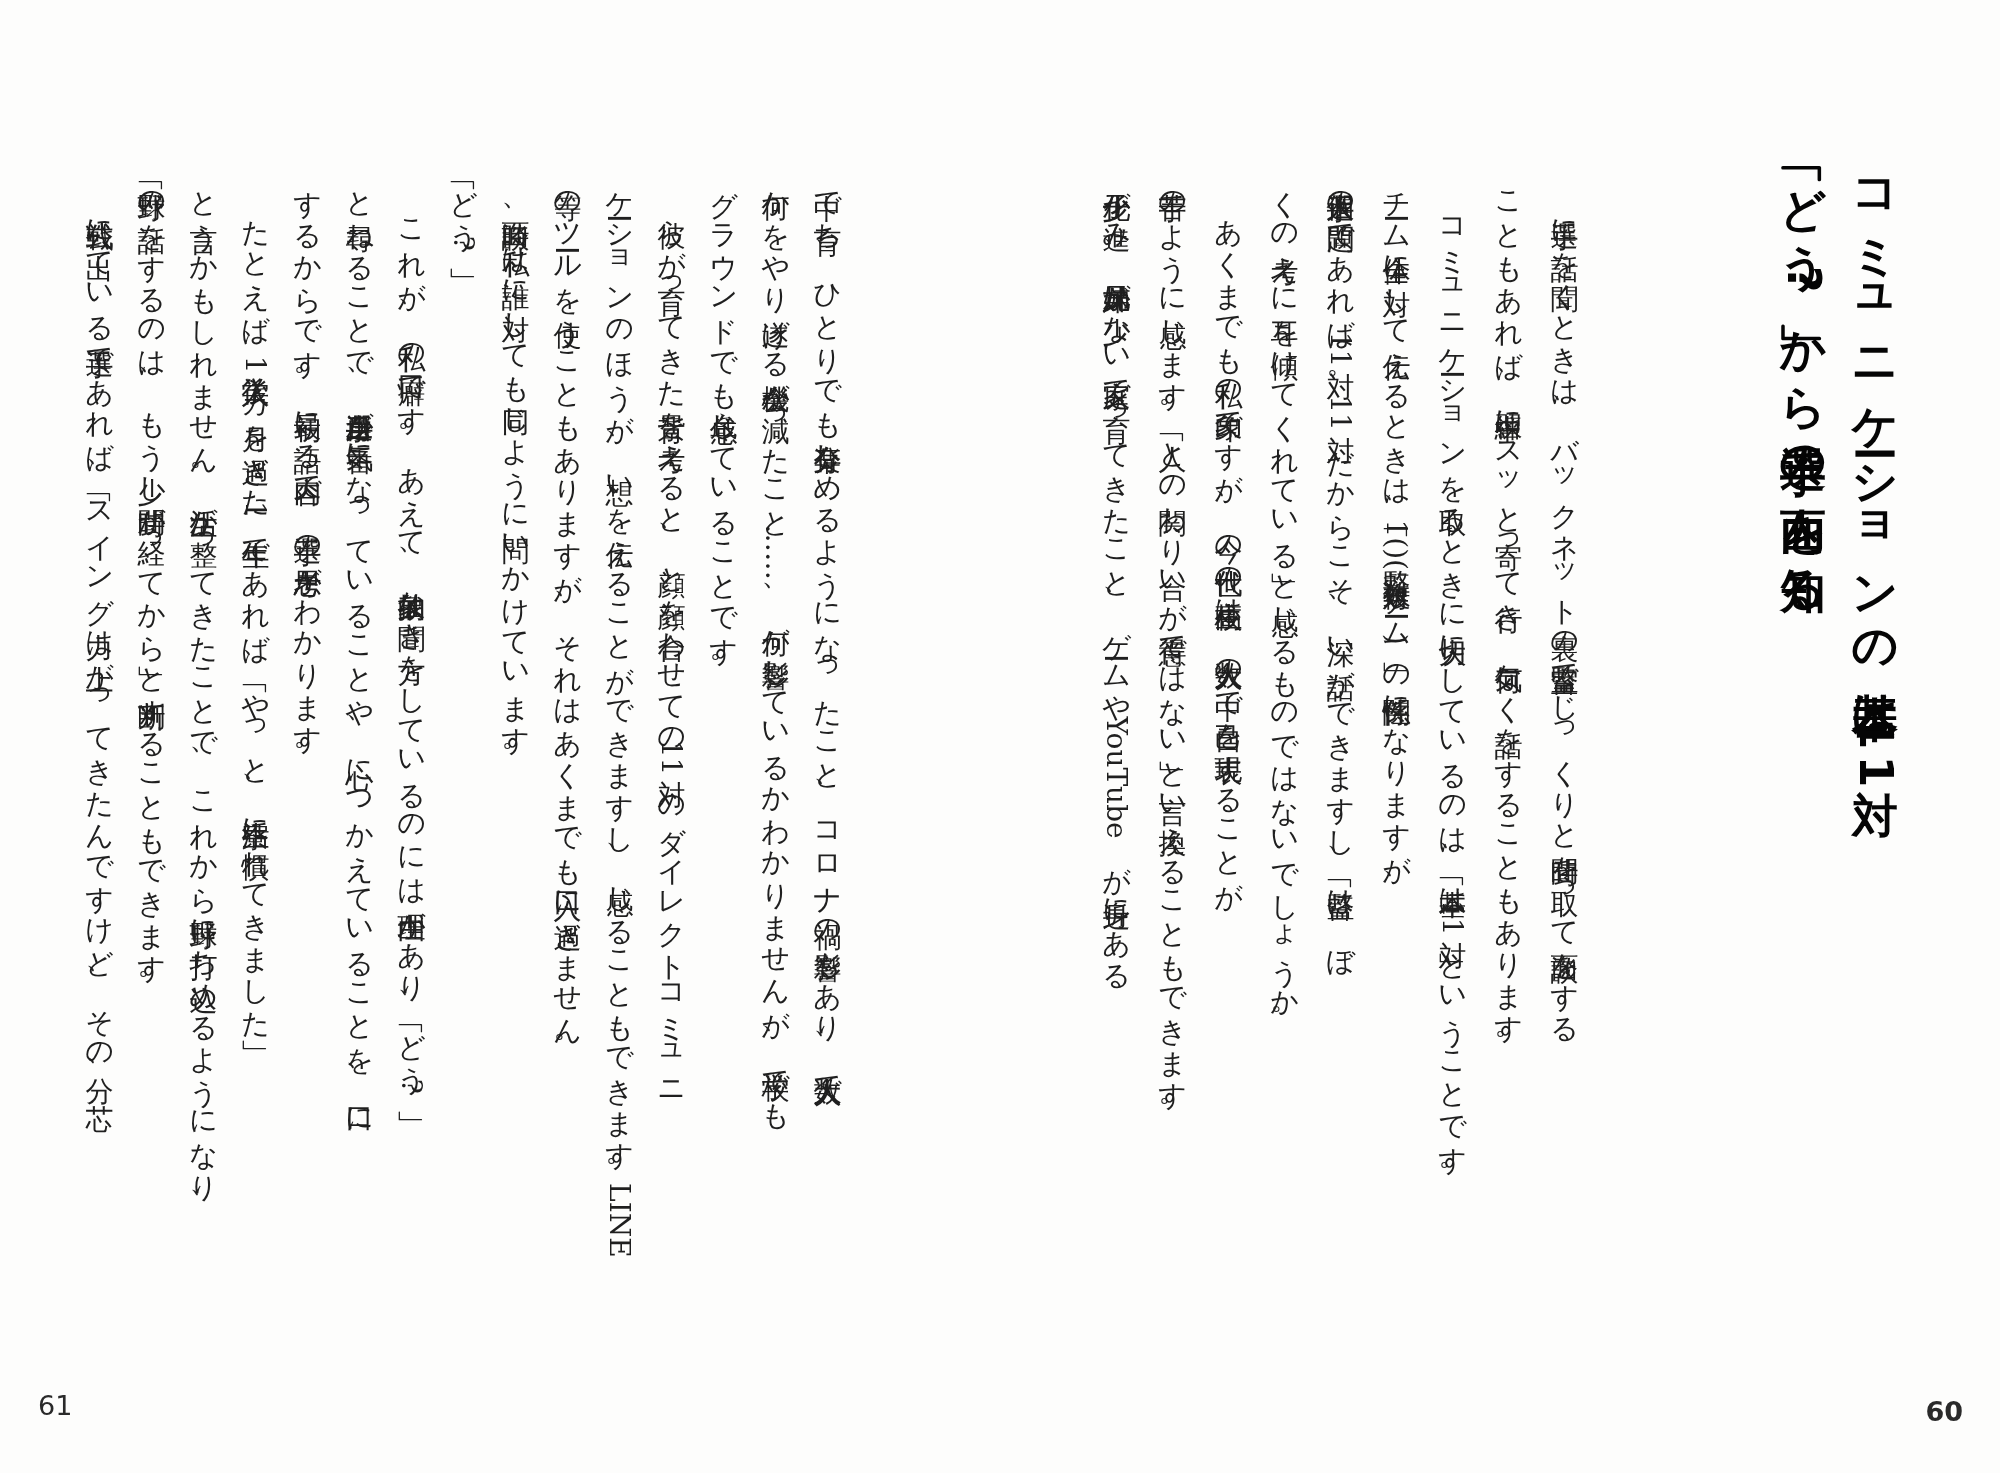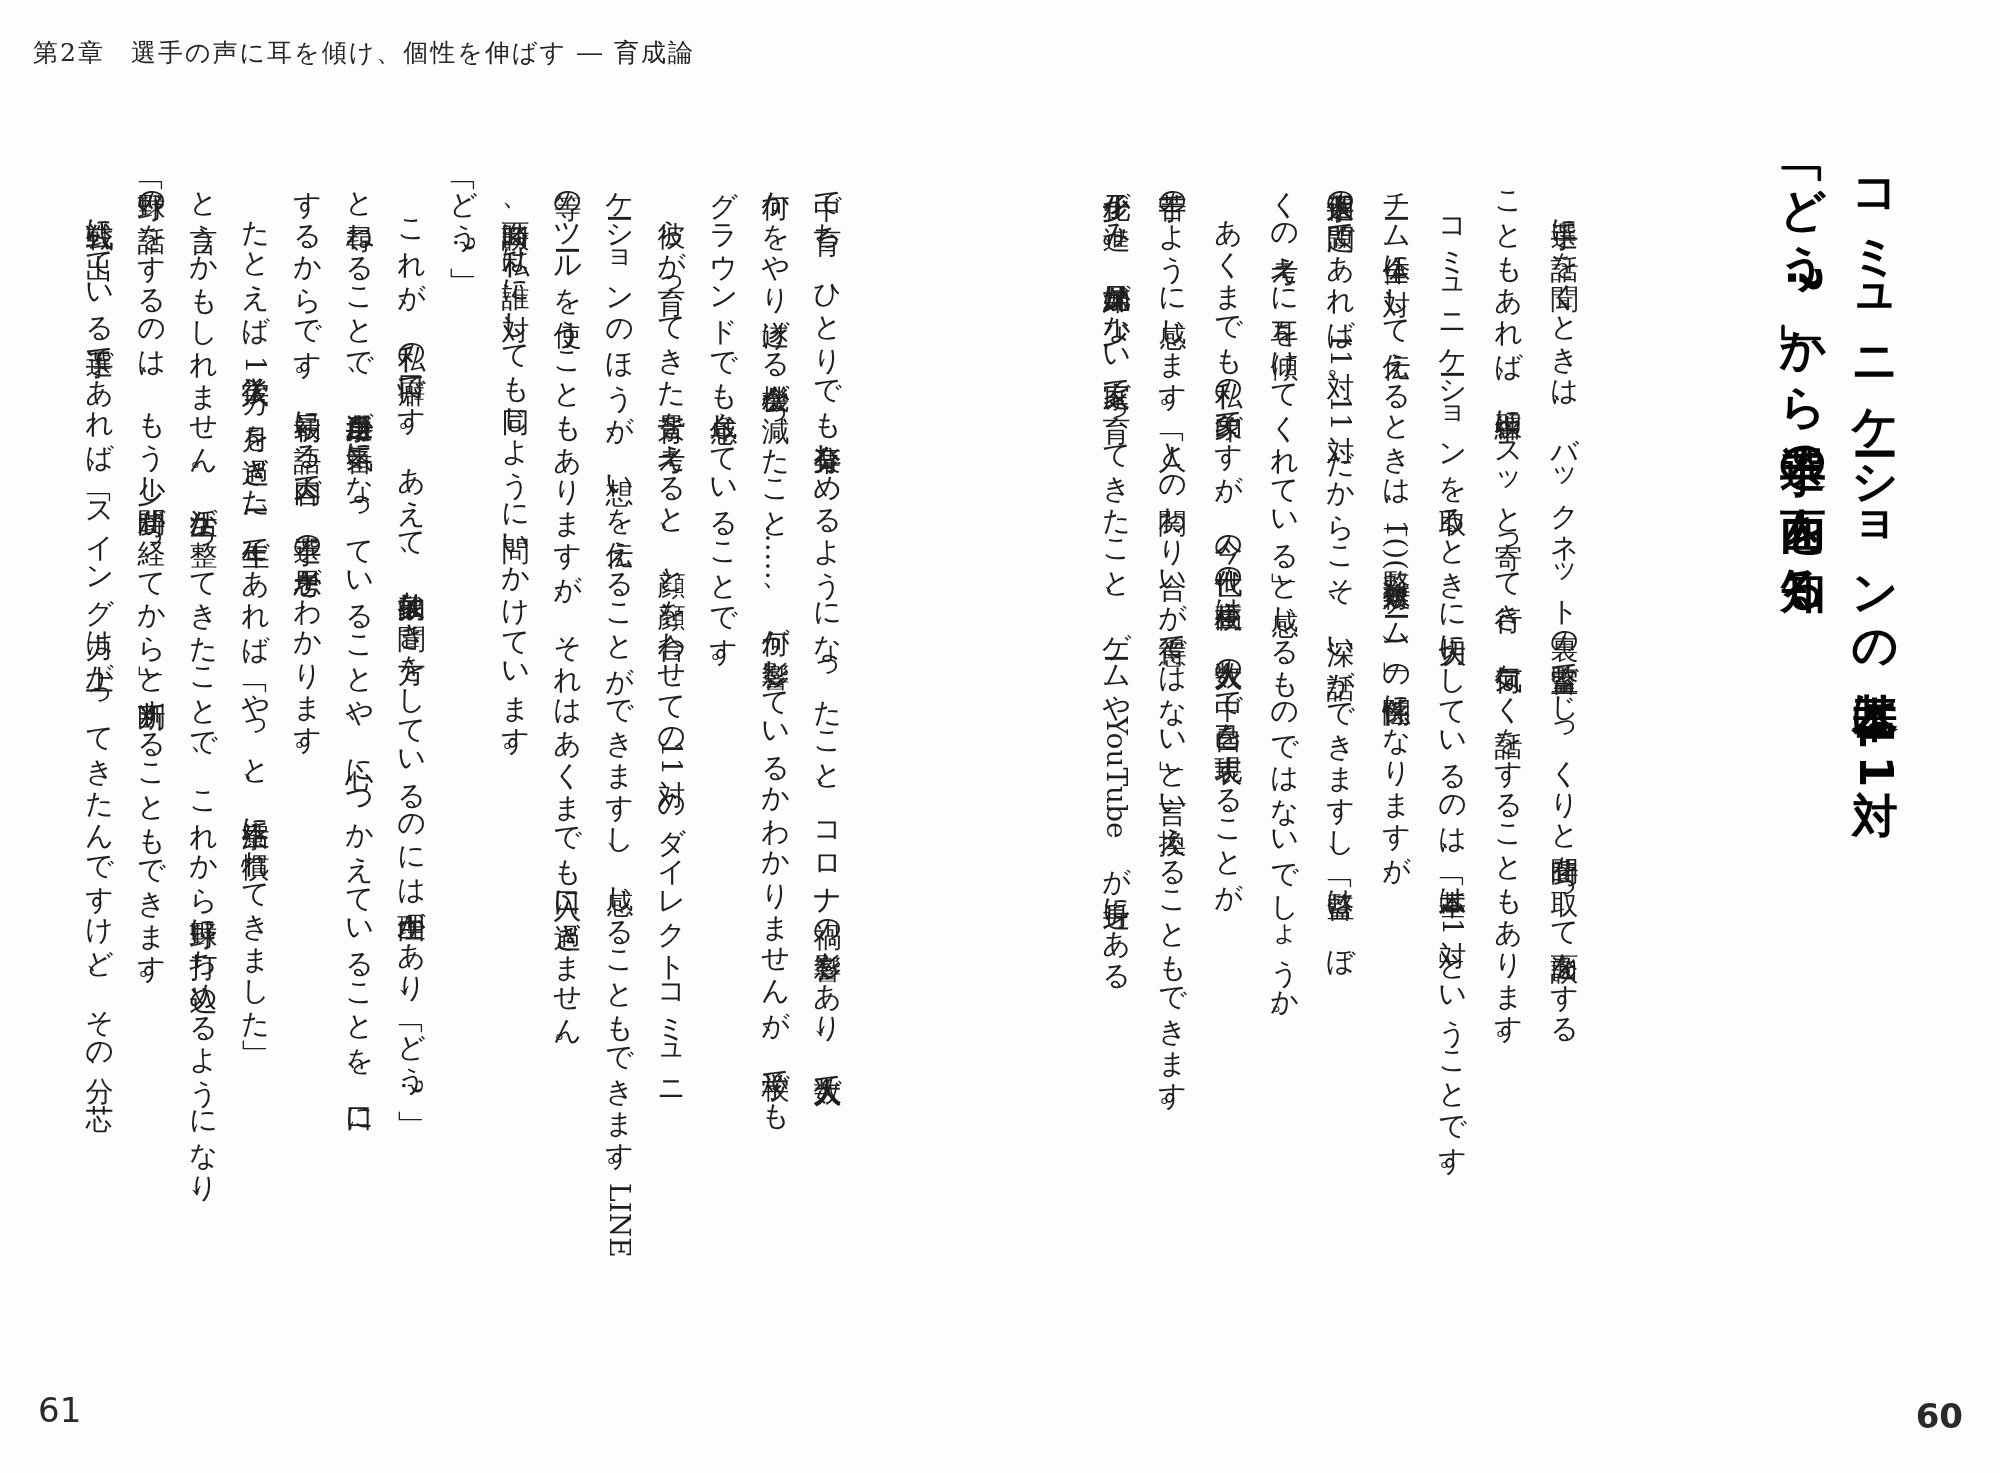--- a/index.html
+++ b/index.html
@@ -40,33 +40,30 @@
   .page-body { position:absolute; top:172px; height:1180px; font-size:28px; }
   #right-body { right:408px; }
   #left-body  { right:1147px; }
   #right-body .col { line-height:56px; }
   #left-body  .col { line-height:52px; }
   .col.indent { padding-top:28px; }
 
   .pagenum {
     position:absolute;
     font-family:"DejaVu Sans", "Liberation Sans", sans-serif;
-    font-size:34px; color:#2a2a2a;
+    font-size:27px; color:#2a2a2a;
   }
   .pn-left  { left:38px;  top:1390px; }
   .pn-right { right:37px; top:1396px;font-weight:bold; }
 </style>
 </head>
 <body>
 
 <div class="spread">
 
-  <div class="chapter-header">
-    <span class="label">第2章</span><span>選手の声に耳を傾け、個性を伸ばす ― 育成論</span>
-  </div>
 
   <div class="headline vtext">
     <div>コミュニケーションの基本は1対1</div>
     <div>「どう?」から選手の内面を知る</div>
   </div>
 
   <div id="right-body" class="page-body vtext">
     <div class="col indent">選手に話を聞くときは、バックネット裏の監督室でじっくりと時間を取って面談をする</div>
     <div class="col">こともあれば、練習中にスッと寄って行き、何気なく話をすることもあります。</div>
     <div class="col indent">コミュニケーションを取るときに大切にしているのは、「基本は1対1」ということです。</div>

